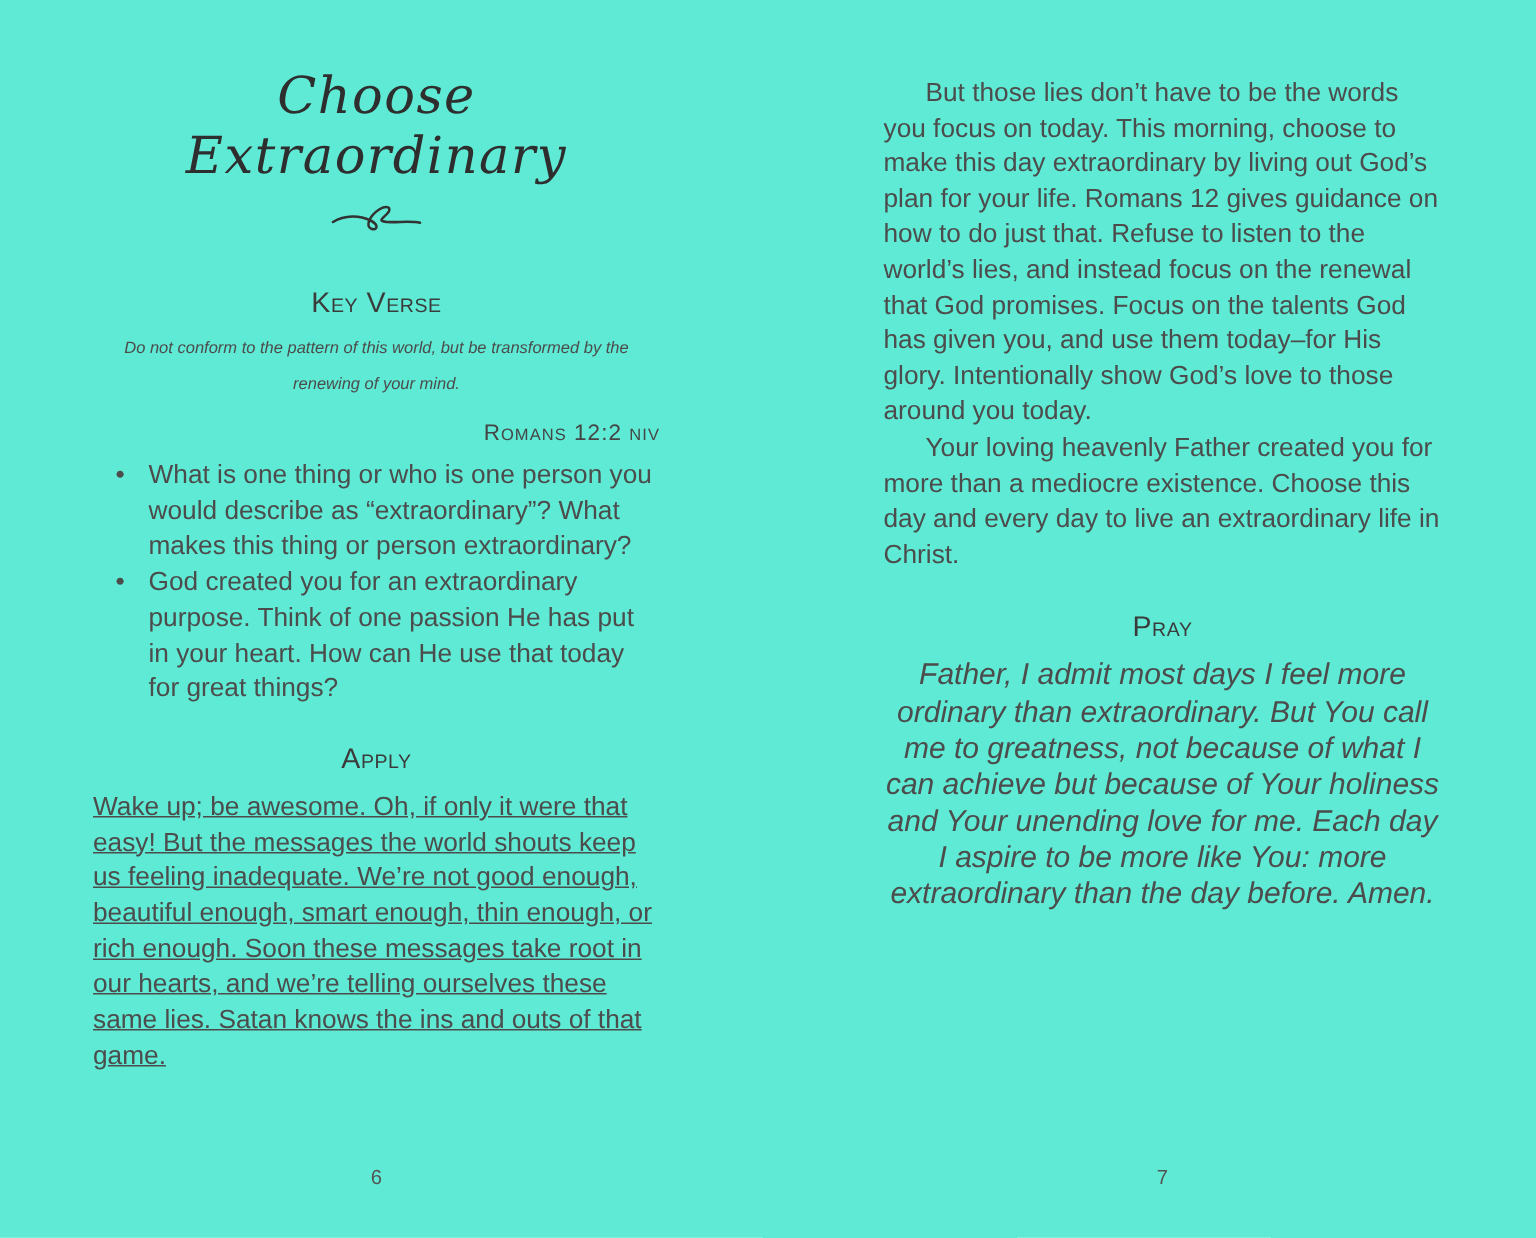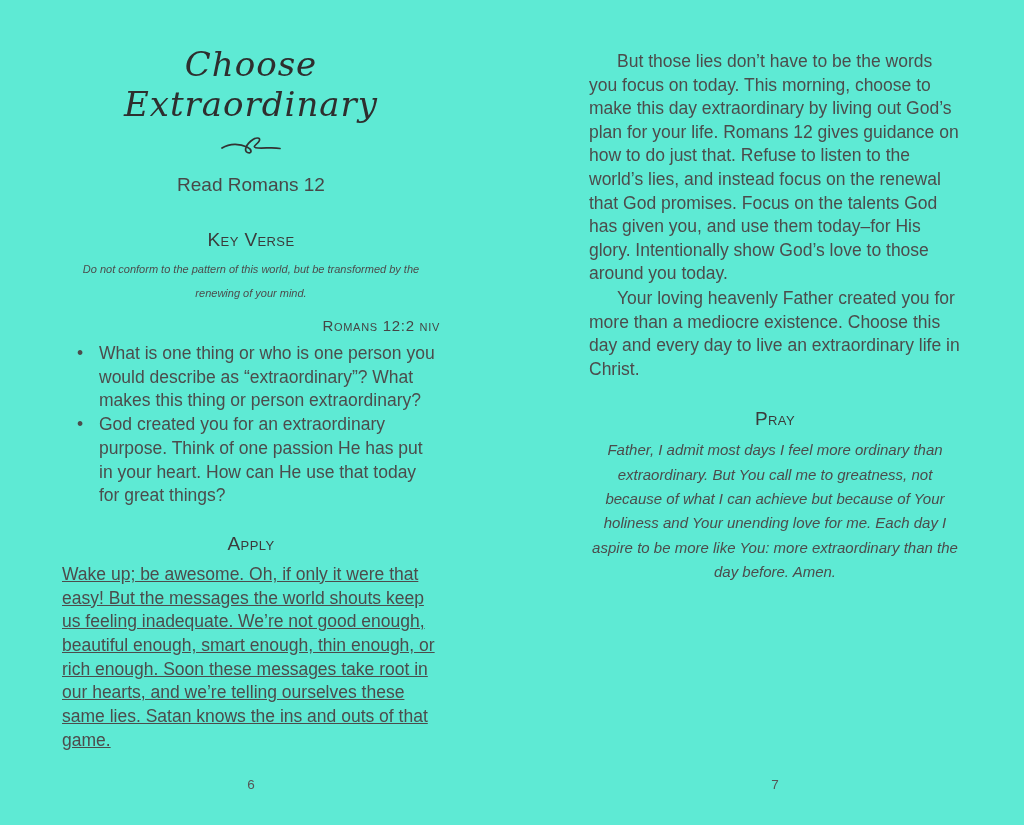--- a/index.html
+++ b/index.html
@@ -106,21 +106,21 @@
     margin: 1px;
     font-size: 17.5px;
     line-height: 23.6px;
     text-indent: 28px;
     color: #4c4c4c;
   }
   .para-first { margin-top: 50px; }
   .prayer {
     margin: 8px 0 0;
     font-style: italic;
-    font-size: 15px;
+    font-size: 20px;
     line-height: 24.3px;
     text-align: center;
     color: #4c4c4c;
   }
 
   .pagenum {
     position: absolute;
     bottom: 33px; left: 0; right: 0;
     text-align: center;
     font-size: 13.5px;
@@ -135,21 +135,20 @@
   <div class="page page-left">
 
     <h1 class="title">Choose Extraordinary</h1>
 
     <div class="flourish-wrap">
       <svg width="66" height="26" viewBox="0 0 66 26" aria-hidden="true">
         <path d="M4 17 C12 12, 22 12.5, 29 16 C35 19, 33.5 23, 29.5 21.5 C25.5 20, 28 13, 35 8.5 C40 5.5, 43.5 7.5, 40.5 11 C37.5 14.5, 33 16.5, 40 17 C47 17.5, 55 16, 62 17.5" fill="none" stroke="#333333" stroke-width="1.7" stroke-linecap="round"></path>
       </svg>
     </div>
 
-    <div class="reading">Read Romans 12</div>
 
     <h2 class="sect h-keyverse">Key Verse</h2>
 
     <p class="verse">Do not conform to the pattern of this world, but be transformed by the renewing of your mind.</p>
 
     <div class="reference">Romans 12:2 niv</div>
 
 
     <ul class="bullets">
       <li class="bullet-item">

